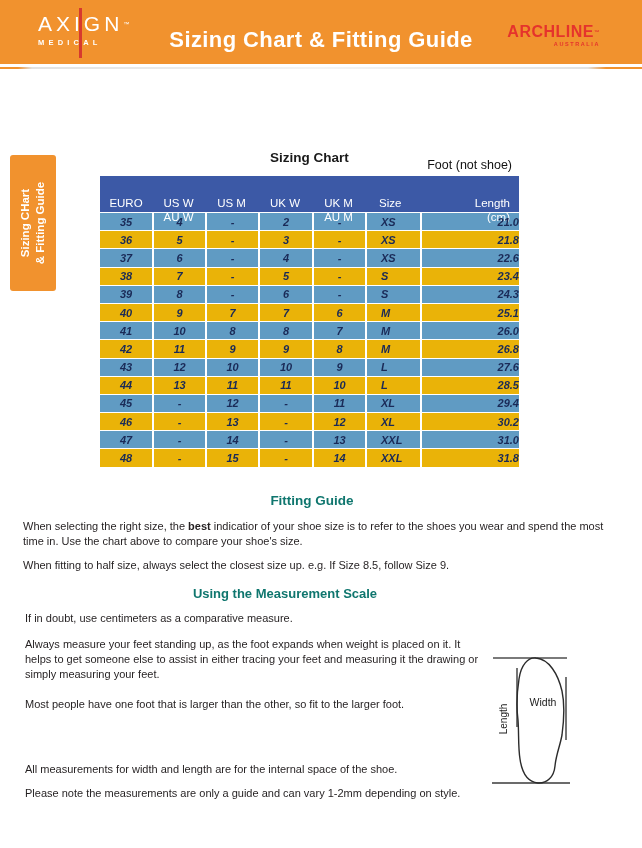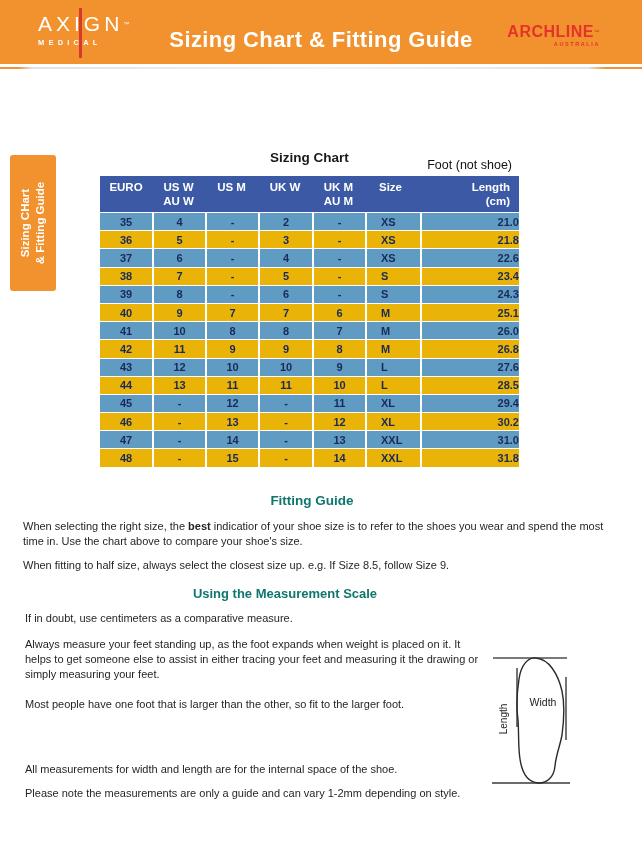--- a/index.html
+++ b/index.html
@@ -36,23 +36,23 @@
     width:140px; text-align:center; color:#fff; font-weight:bold; font-size:11.5px; line-height:15px; white-space:nowrap;
   }
 
   
   .chart-title { position:absolute; left:100px; top:150px; width:419px; text-align:center; font-size:13.5px; font-weight:bold; color:#1a1a1a; }
   .foot-label  { position:absolute; left:340px; top:158px; width:172px; text-align:right; font-size:12.5px; font-weight:normal; color:#111; }
 
   
   .tbl { position:absolute; left:100px; top:176px; width:419px; }
   .thead { display:flex; background:#3C59A6; height:36px; color:#fff; }
-  .th { display:flex; flex-direction:column; align-items:center; padding-top:4px; font-size:11.5px; font-weight:bold; line-height:14px; }
+  .th { display:flex; flex-direction:column; align-items:center; padding-top:20px; font-size:11.5px; font-weight:normal; line-height:14px; }
   .th span { display:block; }
-  .tr { display:flex; height:18.2px; border-top:1px solid #fff; }
+  .tr { display:flex; height:18.2px; border-top:1px solid #fff;font-style:italic; }
   .td {
     display:flex; align-items:center; justify-content:center;
     font-size:11px; font-weight:bold; color:#1A2A57; border-left:2px solid #fff;
   }
   .td.c0 { border-left:none; }
   .c0{width:52px}.c1{width:53px}.c2{width:53px}.c3{width:54px}.c4{width:53px}.c5{width:55px}.c6{width:99px}
   .td.c5{justify-content:flex-start;padding-left:14px}
   .td.c6{justify-content:flex-end;}
   .th.c5{align-items:flex-start;padding-left:14px}
   .th.c6{align-items:flex-end;padding-right:9px}

